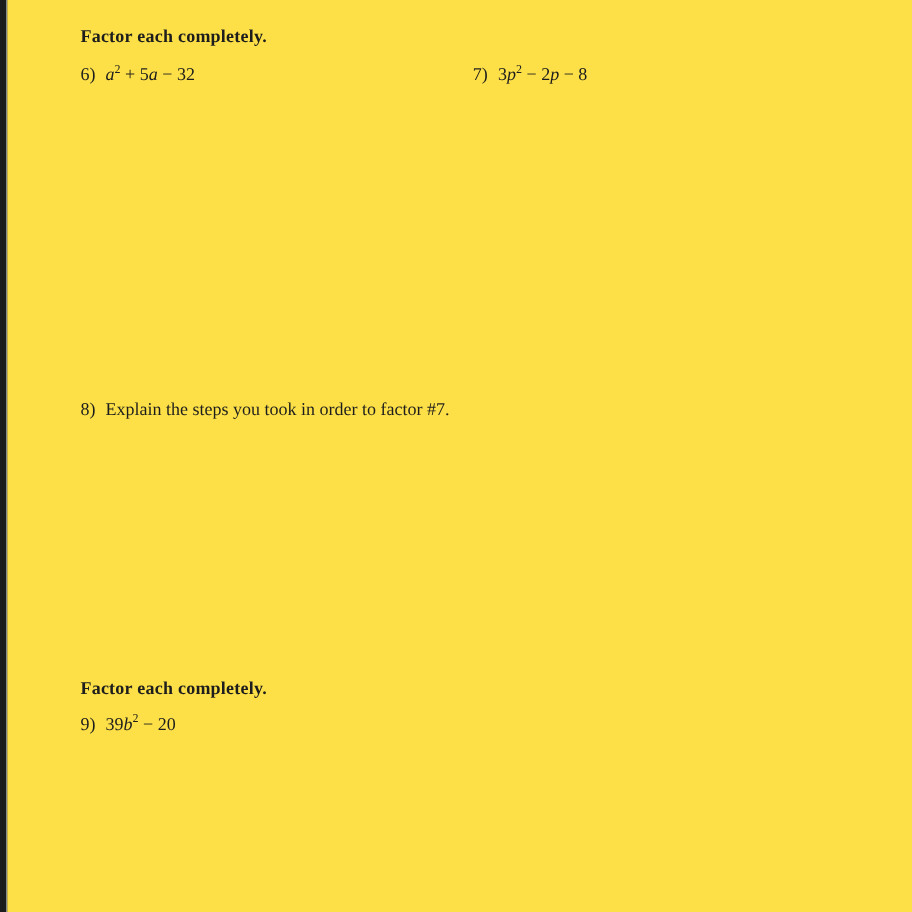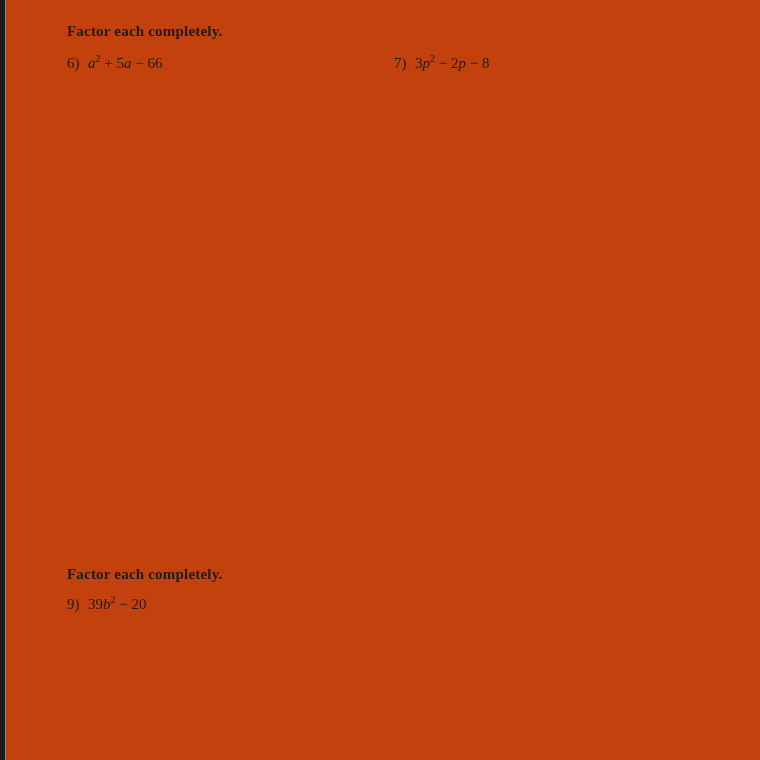--- a/index.html
+++ b/index.html
@@ -4,21 +4,21 @@
 <style>
   html, body { margin: 0; padding: 0; }
   body {
     width: 760px; height: 760px;
     background: #ffffff;
     overflow: hidden;
     position: relative;
     font-family: "Liberation Serif", "DejaVu Serif", serif;
     color: #1d1d1d;
   }
-  .page { position: absolute; inset: 0; background: #c2410c; }
+  .page { position: absolute; inset: 0; background: #fde047; }
   .edge-strip {
     position: absolute; left: 0; top: 0;
     width: 5px; height: 760px;
     background: #1c1c1c;
     border-right: 1px solid #8a8a8a;
   }
   .heading {
     position: absolute;
     left: 67px;
     font-size: 15px;
@@ -48,26 +48,29 @@
 </style>
 </head>
 <body>
 
 <div class="page">
   <div class="edge-strip"></div>
 
   <div class="heading heading-1">Factor each completely.</div>
 
   <div class="problem problem-6">
-    <span class="pnum">6)</span><span class="expr"><span class="var">a</span><span class="sup">2</span><span> + 5</span><span class="var">a</span><span> − 66</span></span>
+    <span class="pnum">6)</span><span class="expr"><span class="var">a</span><span class="sup">2</span><span> + 5</span><span class="var">a</span><span> − 32</span></span>
   </div>
 
   <div class="problem problem-7">
     <span class="pnum">7)</span><span class="expr"><span>3</span><span class="var">p</span><span class="sup">2</span><span> − 2</span><span class="var">p</span><span> − 8</span></span>
   </div>
 
+  <div class="problem problem-8">
+    <span class="pnum">8)</span><span>Explain the steps you took in order to factor #7.</span>
+  </div>
 
   <div class="heading heading-2">Factor each completely.</div>
 
   <div class="problem problem-9">
     <span class="pnum">9)</span><span class="expr"><span>39</span><span class="var">b</span><span class="sup">2</span><span> − 20</span></span>
   </div>
 </div>
 
 </body></html>

